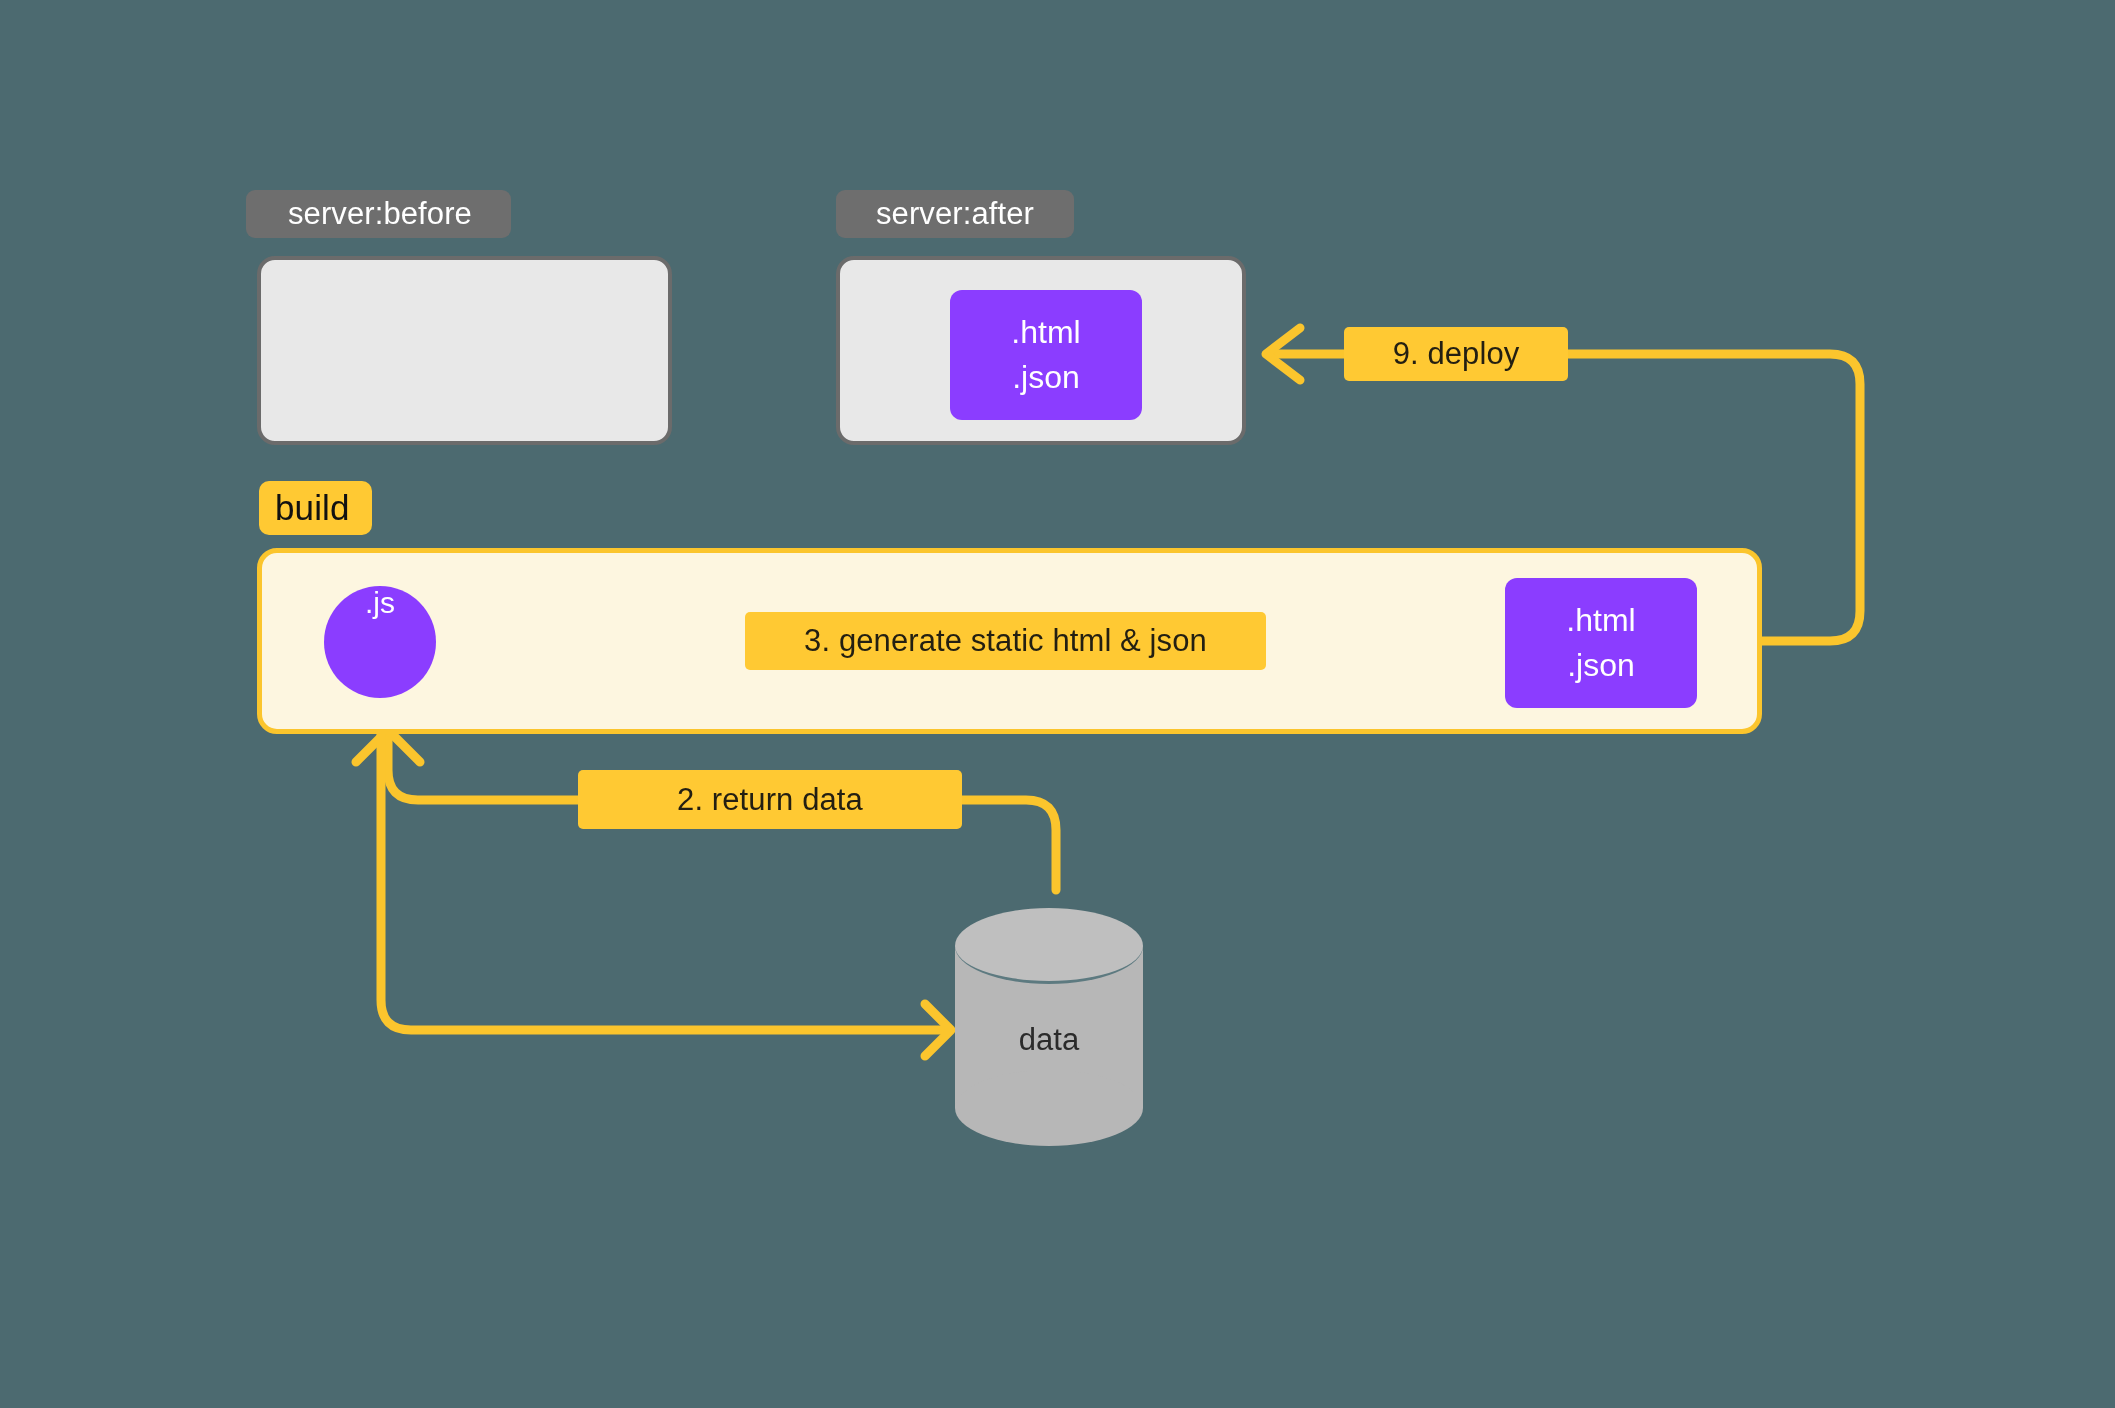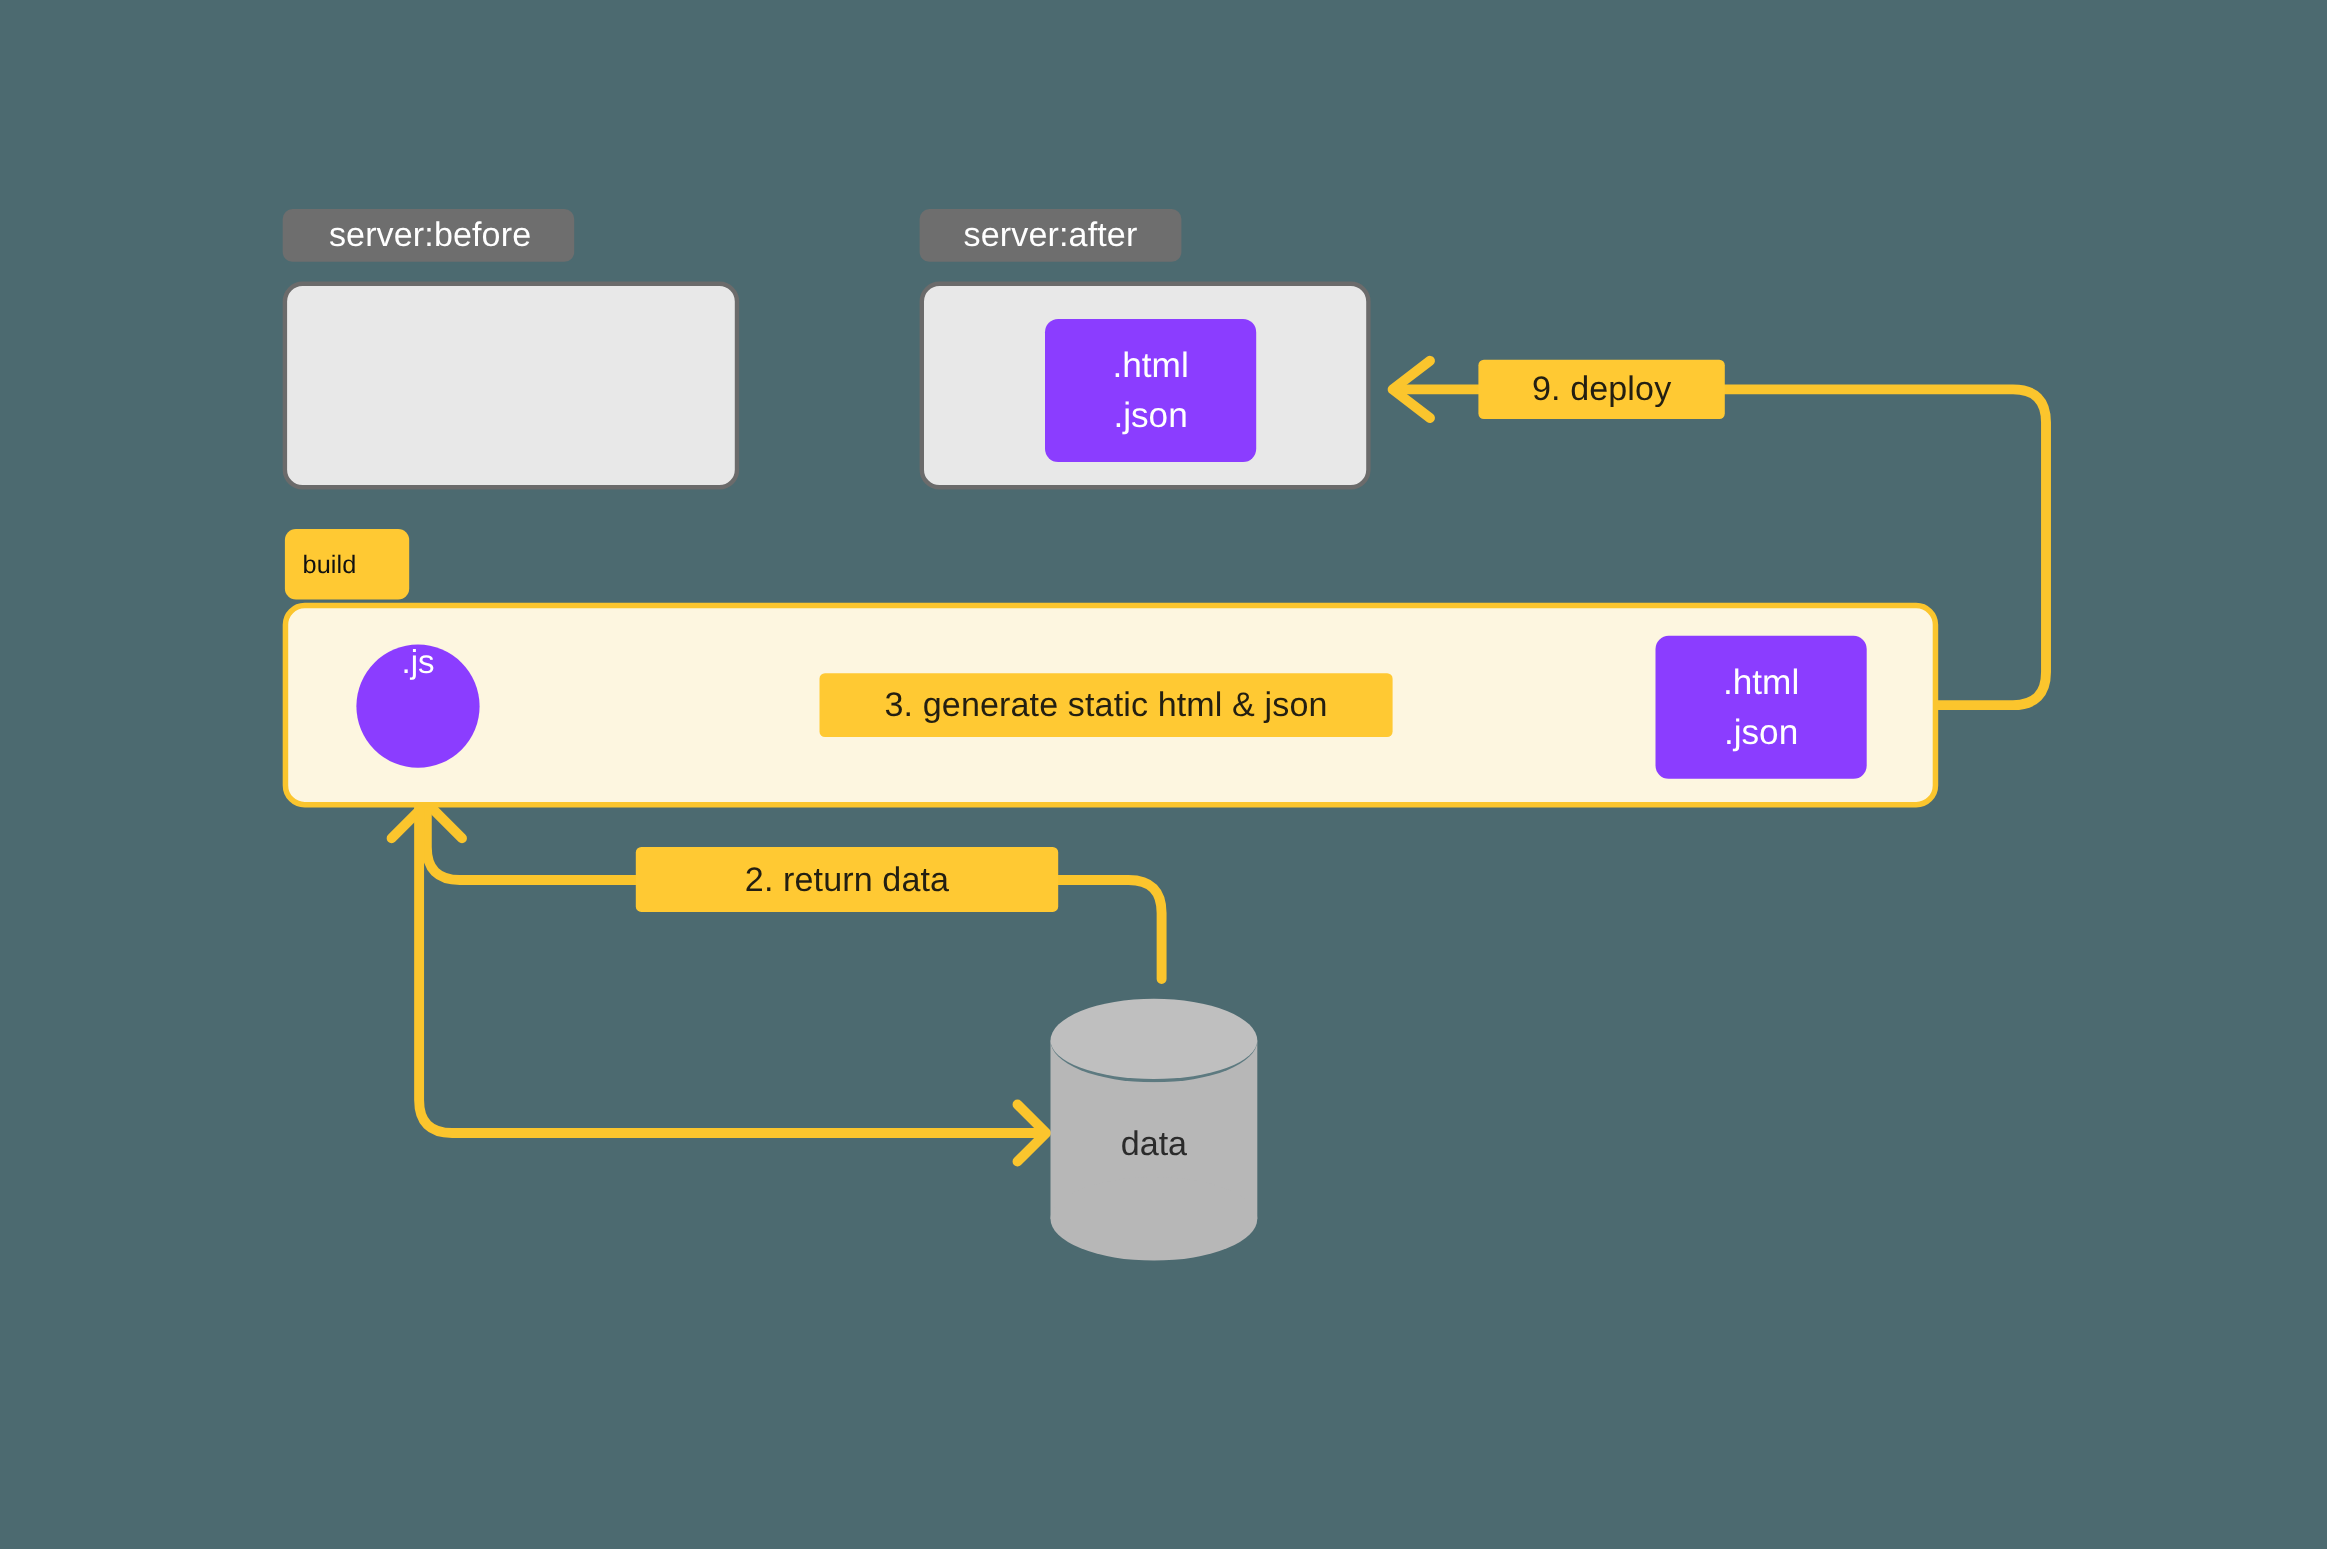--- a/index.html
+++ b/index.html
@@ -41,22 +41,22 @@
   }
   .group-label.server {
     background: #6e6e6e;
     color: #ffffff;
     font-size: 31px;
     height: 48px;
   }
   .group-label.build {
     background: #ffc933;
     color: #111111;
-    font-size: 23px;
-    height: 64px;
+    font-size: 35px;
+    height: 54px;
     border-radius: 10px;
   }
 
   
   .server-box {
     position: absolute;
     box-sizing: border-box;
     background: #e8e8e8;
     border: 4px solid #6b6b6b;
     border-radius: 18px;
@@ -171,21 +171,21 @@
       <polyline points="1478,615 1506,641 1478,667"></polyline>
 
       <path d="M 1056 890 L 1056 830 Q 1056 800 1026 800 L 418 800 Q 388 800 388 770 L 388 731"></path>
       <polyline points="356,762 388,730 420,762"></polyline>
 
       <path d="M 381 731 L 381 1000 Q 381 1030 411 1030 L 948 1030"></path>
       <polyline points="925,1004 951,1030 925,1056"></polyline>
     </g>
   </svg>
 
-  <div class="group-label server" style="left:257px; top:190px; min-width:265px;padding-left:42px;">
+  <div class="group-label server" style="left:246px; top:190px; min-width:265px;padding-left:42px;">
     <span>server:before</span>
   </div>
   <div class="server-box" style="left:257px; top:256px; width:415px; height:189px;"></div>
 
   <div class="group-label server" style="left:836px; top:190px; min-width:238px;justify-content:center;">
     <span>server:after</span>
   </div>
   <div class="server-box" style="left:836px; top:256px; width:410px; height:189px;">
     <div class="file-node" style="left:auto; top:auto; position:absolute; left:110px; top:30px; width:192px; height:130px;">
       <span>.html</span>

